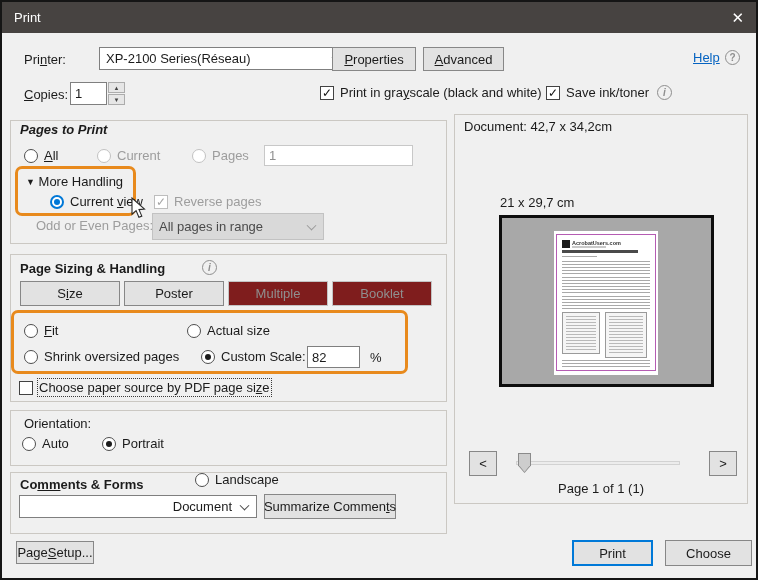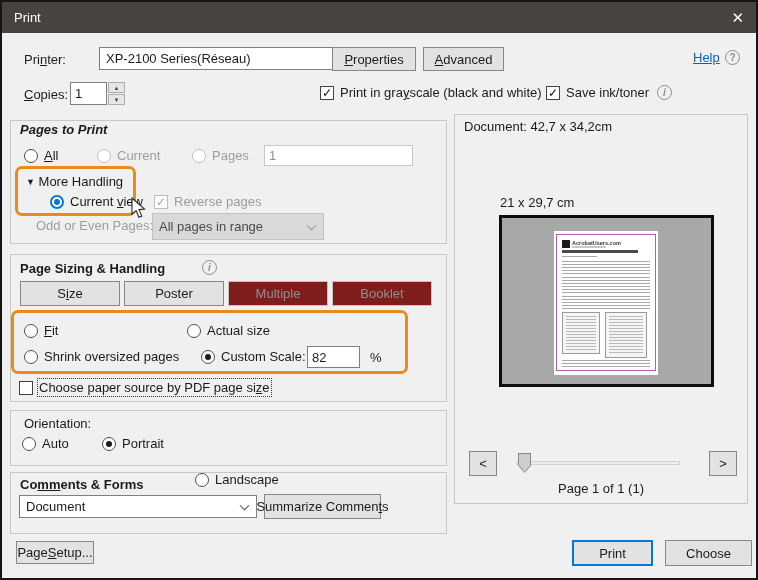--- a/index.html
+++ b/index.html
@@ -187,25 +187,25 @@
     <span class="rdot"></span>
     <span class="rlabel">Portrait</span>
   </div>
   <div class="radio" style="left:193px;top:434px;margin-top:36px;">
     <span class="rdot"></span>
     <span class="rlabel">Landscape</span>
   </div>
 
   <div class="group" style="left:8px;top:470px;width:437px;height:62px;"></div>
   <span class="gtitle" style="left:18px;top:475px;"><span>Co</span><span style="text-decoration: underline;">mm</span><span>ents &amp; Forms</span></span>
-  <div class="combo" style="left:17px;top:493px;width:238px;height:23px;">
+  <div class="combo" style="left:17px;top:493px;width:238px;height:23px;justify-content:flex-end;">
     <span>Document</span>
     <span class="chev"></span>
   </div>
-  <div class="btn" style="left:262px;top:492px;width:117px;height:25px;">
+  <div class="btn" style="left:262px;top:492px;width:132px;height:25px;">
       <span>Summarize Commen</span>
       <span style="text-decoration: underline;">t</span>
       <span>s</span>
     </div>
 
   <div class="btn" style="left:14px;top:539px;width:78px;height:23px;">
       <span>Page </span>
       <span style="text-decoration: underline;">S</span>
       <span>etup...</span>
     </div>

